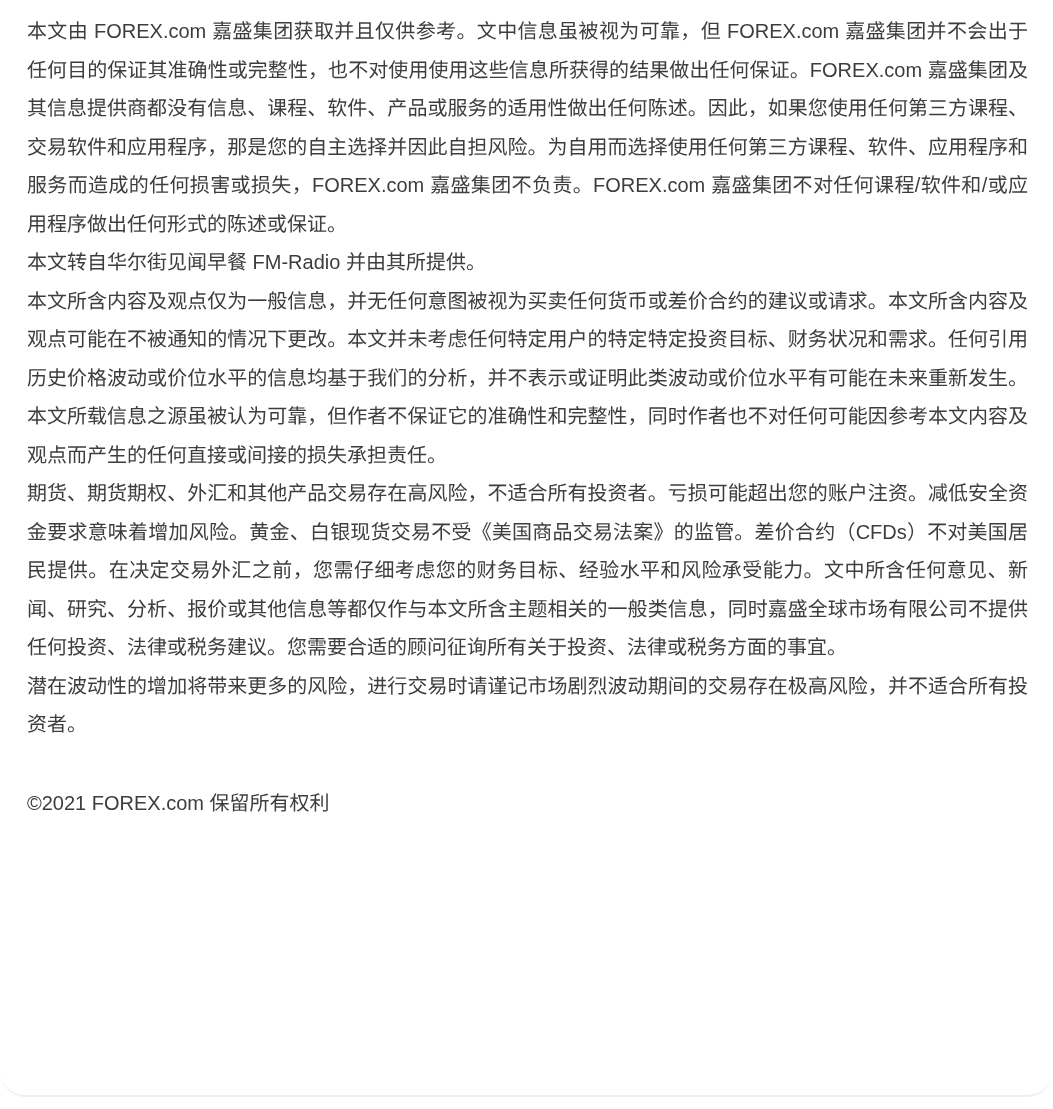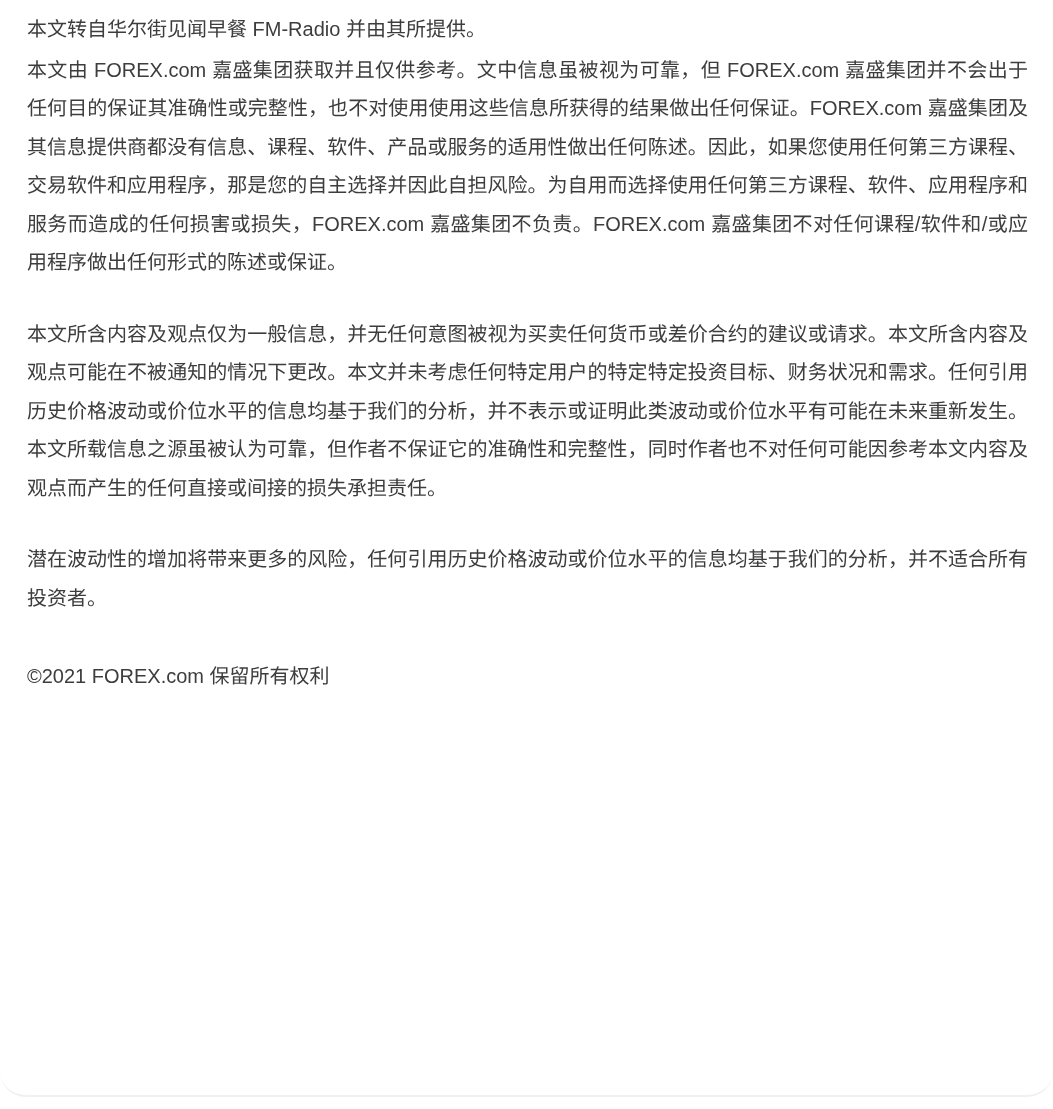--- a/index.html
+++ b/index.html
@@ -27,40 +27,41 @@
   .para {
     margin: 0;
     font-size: 20px;
     line-height: 38.5px;
     text-align: justify;
     text-justify: inter-ideograph;
     color: #3d3d3d;
     word-break: break-word;
   }
   .para.gap-small { margin-top: 2px; }
-  .para.gap-std   { margin-top: 33px; }
+  .para.gap-std   { }
   .copyright {
     margin: 40px 0 0 0;
     font-size: 20px;
     line-height: 38.5px;
     text-align: left;
     color: #3d3d3d;
   }
 </style>
 </head>
 <body>
 
 <div class="page-card">
 
+  <p class="para gap-small">本文由 FOREX.com 嘉盛集团获取并且仅供参考。文中信息虽被视为可靠，但 FOREX.com 嘉盛集团并不会出于任何目的保证其准确性或完整性，也不对使用使用这些信息所获得的结果做出任何保证。FOREX.com 嘉盛集团及其信息提供商都没有信息、课程、软件、产品或服务的适用性做出任何陈述。因此，如果您使用任何第三方课程、交易软件和应用程序，那是您的自主选择并因此自担风险。为自用而选择使用任何第三方课程、软件、应用程序和服务而造成的任何损害或损失，FOREX.com 嘉盛集团不负责。FOREX.com 嘉盛集团不对任何课程/软件和/或应用程序做出任何形式的陈述或保证。</p>
+
   <p class="para">本文转自华尔街见闻早餐 FM-Radio 并由其所提供。</p>
-
-  <p class="para gap-small">本文由 FOREX.com 嘉盛集团获取并且仅供参考。文中信息虽被视为可靠，但 FOREX.com 嘉盛集团并不会出于任何目的保证其准确性或完整性，也不对使用使用这些信息所获得的结果做出任何保证。FOREX.com 嘉盛集团及其信息提供商都没有信息、课程、软件、产品或服务的适用性做出任何陈述。因此，如果您使用任何第三方课程、交易软件和应用程序，那是您的自主选择并因此自担风险。为自用而选择使用任何第三方课程、软件、应用程序和服务而造成的任何损害或损失，FOREX.com 嘉盛集团不负责。FOREX.com 嘉盛集团不对任何课程/软件和/或应用程序做出任何形式的陈述或保证。</p>
 
   <p class="para gap-std">本文所含内容及观点仅为一般信息，并无任何意图被视为买卖任何货币或差价合约的建议或请求。本文所含内容及观点可能在不被通知的情况下更改。本文并未考虑任何特定用户的特定特定投资目标、财务状况和需求。任何引用历史价格波动或价位水平的信息均基于我们的分析，并不表示或证明此类波动或价位水平有可能在未来重新发生。本文所载信息之源虽被认为可靠，但作者不保证它的准确性和完整性，同时作者也不对任何可能因参考本文内容及观点而产生的任何直接或间接的损失承担责任。</p>
 
+  <p class="para gap-std">期货、期货期权、外汇和其他产品交易存在高风险，不适合所有投资者。亏损可能超出您的账户注资。减低安全资金要求意味着增加风险。黄金、白银现货交易不受《美国商品交易法案》的监管。差价合约（CFDs）不对美国居民提供。在决定交易外汇之前，您需仔细考虑您的财务目标、经验水平和风险承受能力。文中所含任何意见、新闻、研究、分析、报价或其他信息等都仅作与本文所含主题相关的一般类信息，同时嘉盛全球市场有限公司不提供任何投资、法律或税务建议。您需要合适的顾问征询所有关于投资、法律或税务方面的事宜。</p>
 
-  <p class="para gap-std">潜在波动性的增加将带来更多的风险，任何引用历史价格波动或价位水平的信息均基于我们的分析，并不适合所有投资者。</p>
+  <p class="para gap-std">潜在波动性的增加将带来更多的风险，进行交易时请谨记市场剧烈波动期间的交易存在极高风险，并不适合所有投资者。</p>
 
 
 
   <p class="copyright">©2021 FOREX.com 保留所有权利</p>
 
 </div>
 
 </body></html>

